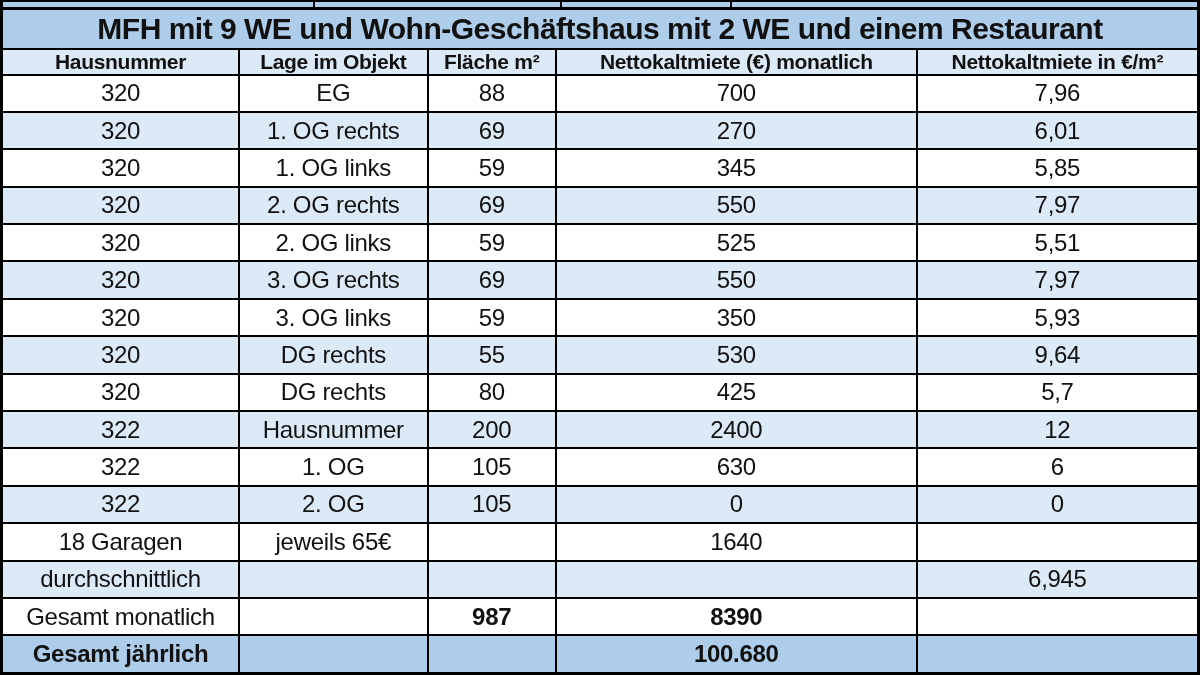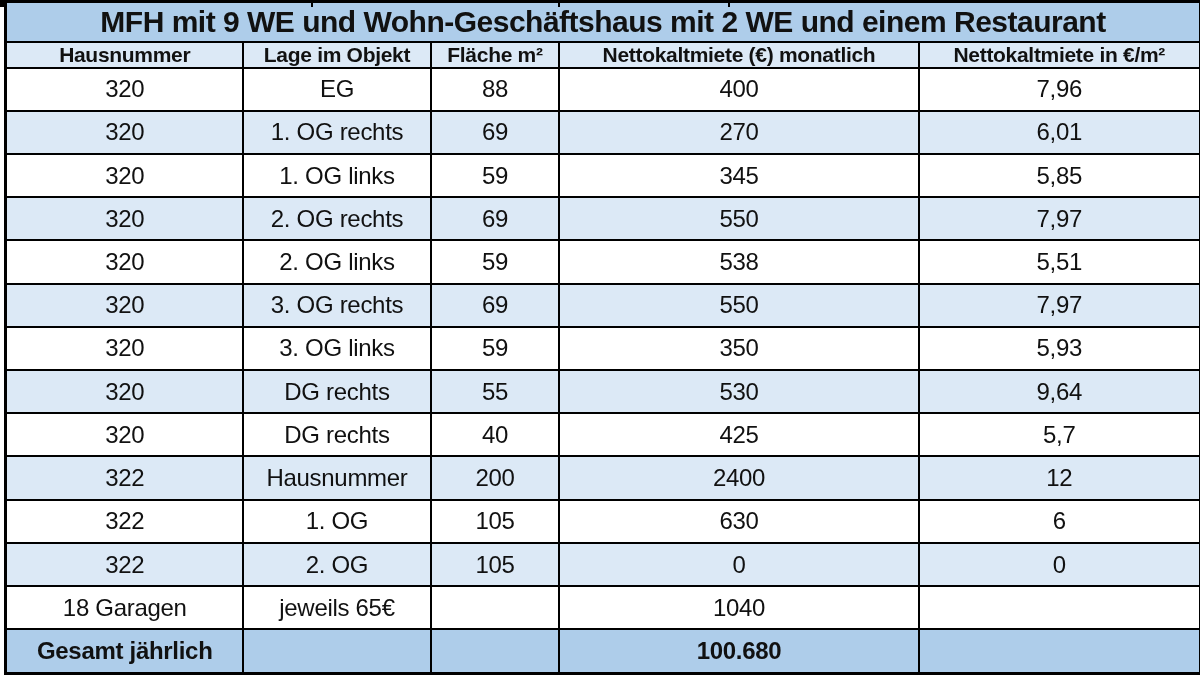--- a/index.html
+++ b/index.html
@@ -10,21 +10,21 @@
   }
   *{box-sizing:border-box;}
   html,body{margin:0;padding:0;background:#ffffff;}
   body{
     width:1200px;height:675px;overflow:hidden;
     font-family:"Liberation Sans","DejaVu Sans",sans-serif;
     color:var(--text);
   }
   .sheet{
     width:1200px;height:675px;
-    display:flex;flex-direction:row;
+    display:flex;flex-direction:column;
     background:#ffffff;
     position:relative;
     justify-content:center;
   }
   
   .strip{
     height:7px;
     background:var(--accent);
     border-top:2px solid var(--border);
     border-left:3px solid var(--border);
@@ -102,21 +102,21 @@
         <th>Fläche m²</th>
         <th>Nettokaltmiete (€) monatlich</th>
         <th>Nettokaltmiete in €/m²</th>
       </tr>
     </thead>
     <tbody>
         <tr>
           <td>320</td>
           <td>EG</td>
           <td>88</td>
-          <td>400</td>
+          <td>700</td>
           <td>7,96</td>
         </tr>
         <tr class="alt">
           <td>320</td>
           <td>1. OG rechts</td>
           <td>69</td>
           <td>270</td>
           <td>6,01</td>
         </tr>
         <tr>
@@ -130,21 +130,21 @@
           <td>320</td>
           <td>2. OG rechts</td>
           <td>69</td>
           <td>550</td>
           <td>7,97</td>
         </tr>
         <tr>
           <td>320</td>
           <td>2. OG links</td>
           <td>59</td>
-          <td>538</td>
+          <td>525</td>
           <td>5,51</td>
         </tr>
         <tr class="alt">
           <td>320</td>
           <td>3. OG rechts</td>
           <td>69</td>
           <td>550</td>
           <td>7,97</td>
         </tr>
         <tr>
@@ -157,21 +157,21 @@
         <tr class="alt">
           <td>320</td>
           <td>DG rechts</td>
           <td>55</td>
           <td>530</td>
           <td>9,64</td>
         </tr>
         <tr>
           <td>320</td>
           <td>DG rechts</td>
-          <td>40</td>
+          <td>80</td>
           <td>425</td>
           <td>5,7</td>
         </tr>
         <tr class="alt">
           <td>322</td>
           <td>Hausnummer</td>
           <td>200</td>
           <td>2400</td>
           <td>12</td>
         </tr>
@@ -186,21 +186,35 @@
           <td>322</td>
           <td>2. OG</td>
           <td>105</td>
           <td>0</td>
           <td>0</td>
         </tr>
         <tr>
           <td>18 Garagen</td>
           <td>jeweils 65€</td>
           <td></td>
-          <td>1040</td>
+          <td>1640</td>
+          <td></td>
+        </tr>
+        <tr class="alt">
+          <td>durchschnittlich</td>
+          <td></td>
+          <td></td>
+          <td></td>
+          <td>6,945</td>
+        </tr>
+        <tr>
+          <td>Gesamt monatlich</td>
+          <td></td>
+          <td class="b">987</td>
+          <td class="b">8390</td>
           <td></td>
         </tr>
         <tr class="total">
           <td class="b">Gesamt jährlich</td>
           <td class="b"></td>
           <td class="b"></td>
           <td class="b">100.680</td>
           <td class="b"></td>
         </tr>
       </tbody>

